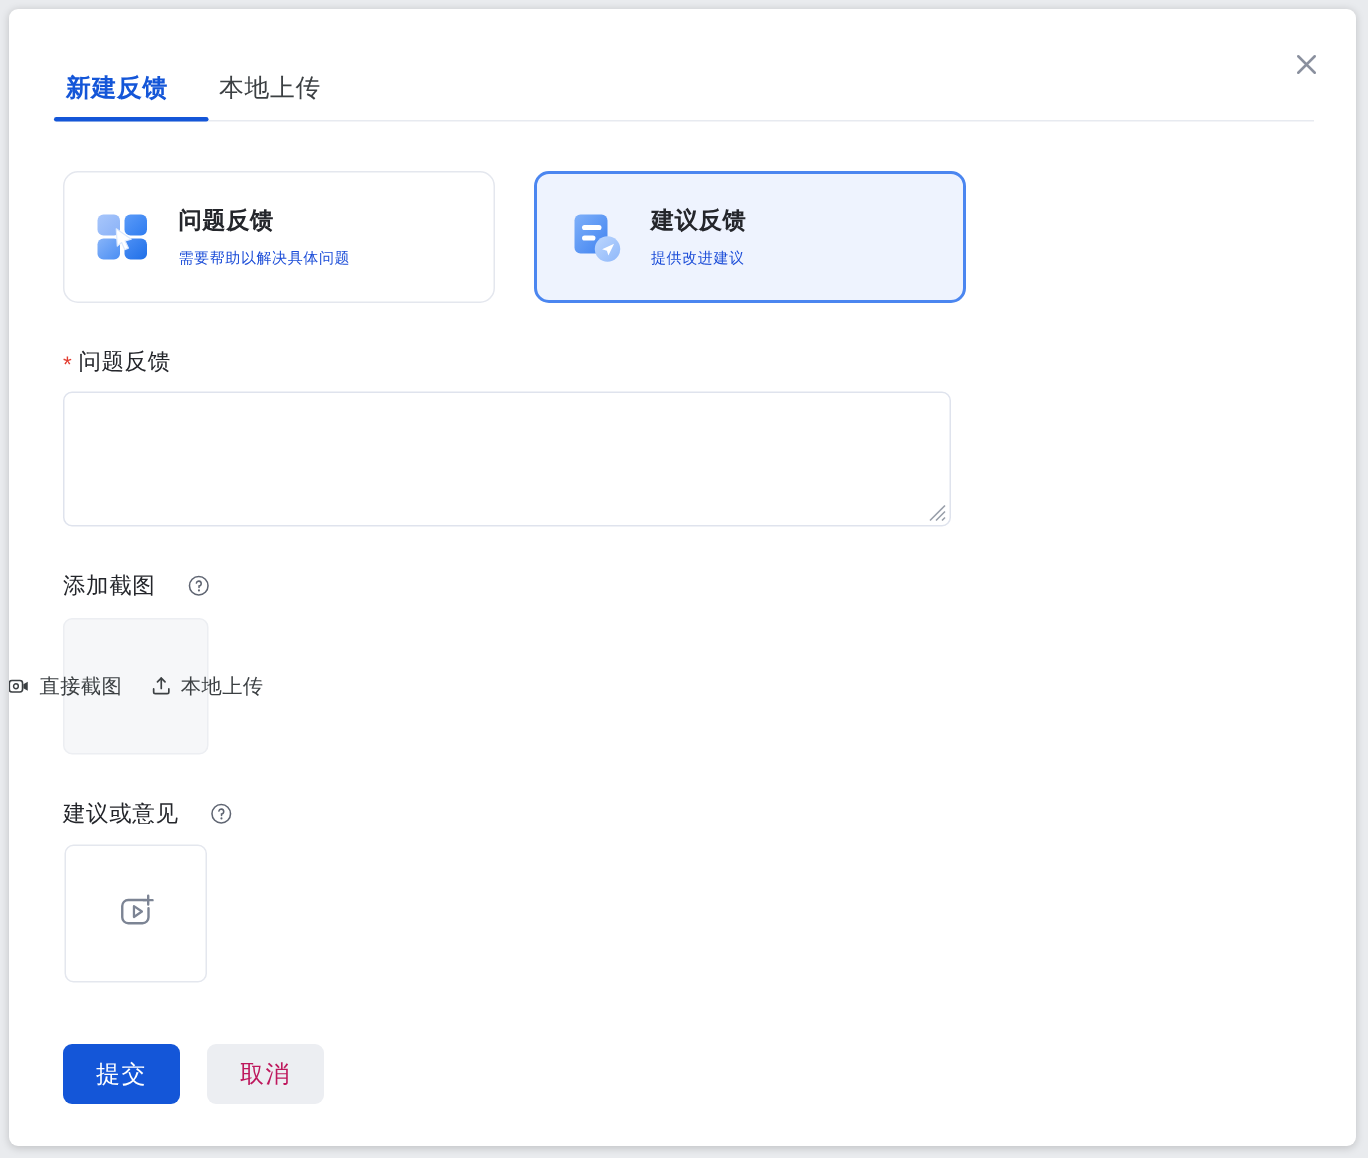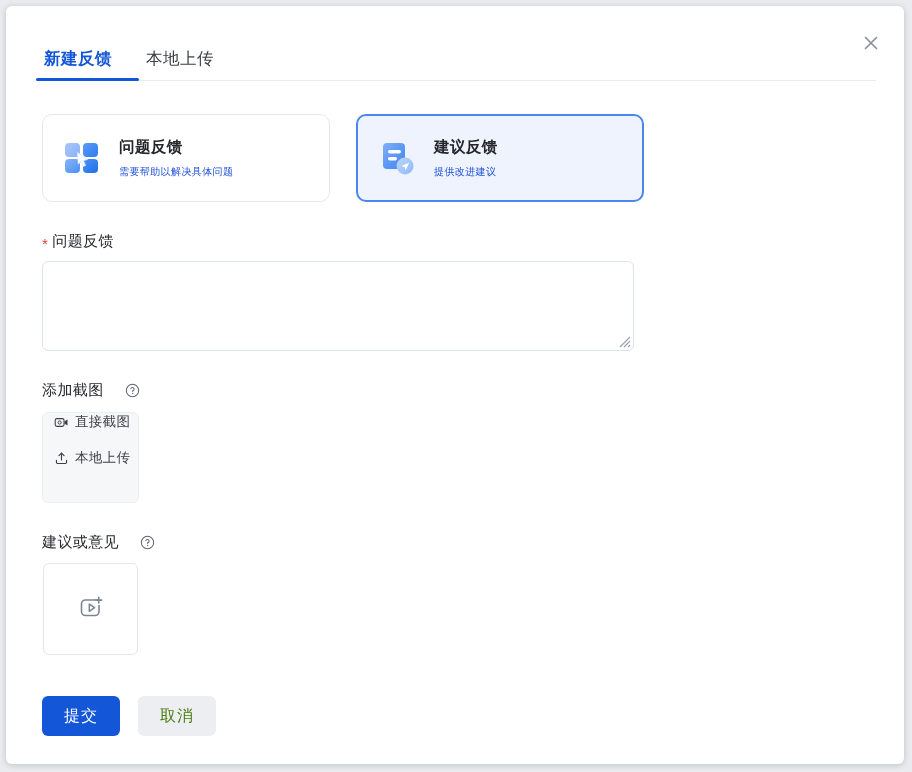--- a/index.html
+++ b/index.html
@@ -201,21 +201,21 @@
     position: absolute;
     left: 36px;
     top: 406px;
     width: 97px;
     height: 91px;
     background: #f6f7f9;
     border: 1px solid #eceef2;
     border-radius: 6px;
     box-sizing: border-box;
     display: flex;
-    flex-direction: column;
+    justify-content: center;
     gap: 18px;
     padding: 0 11px;
   }
   .shot-item {
     display: flex;
     align-items: center;
     gap: 6px;
     font-size: 13.5px;
     color: #3c4043;
     cursor: pointer;
@@ -256,21 +256,21 @@
     letter-spacing: 1px;
     display: flex;
     align-items: center;
     justify-content: center;
     cursor: pointer;
     border: none;
     font-family: "Liberation Sans", "DejaVu Sans", sans-serif;
     padding: 0 22px;
   }
   .btn-primary { background: #1456d8; color: #ffffff; }
-  .btn-secondary { background: #eceef2; color: #4d7c0f; }
+  .btn-secondary { background: #eceef2; color: #be185d; }
 </style>
 </head>
 <body>
 
 <div class="dialog">
 
   <div class="close-btn">
     <svg width="20" height="20" viewBox="0 0 20 20" aria-hidden="true">
       <path d="M4.5 4.5 L15.5 15.5 M15.5 4.5 L4.5 15.5" stroke="#8a909e" stroke-width="1.7" stroke-linecap="round" fill="none"></path>
     </svg>

